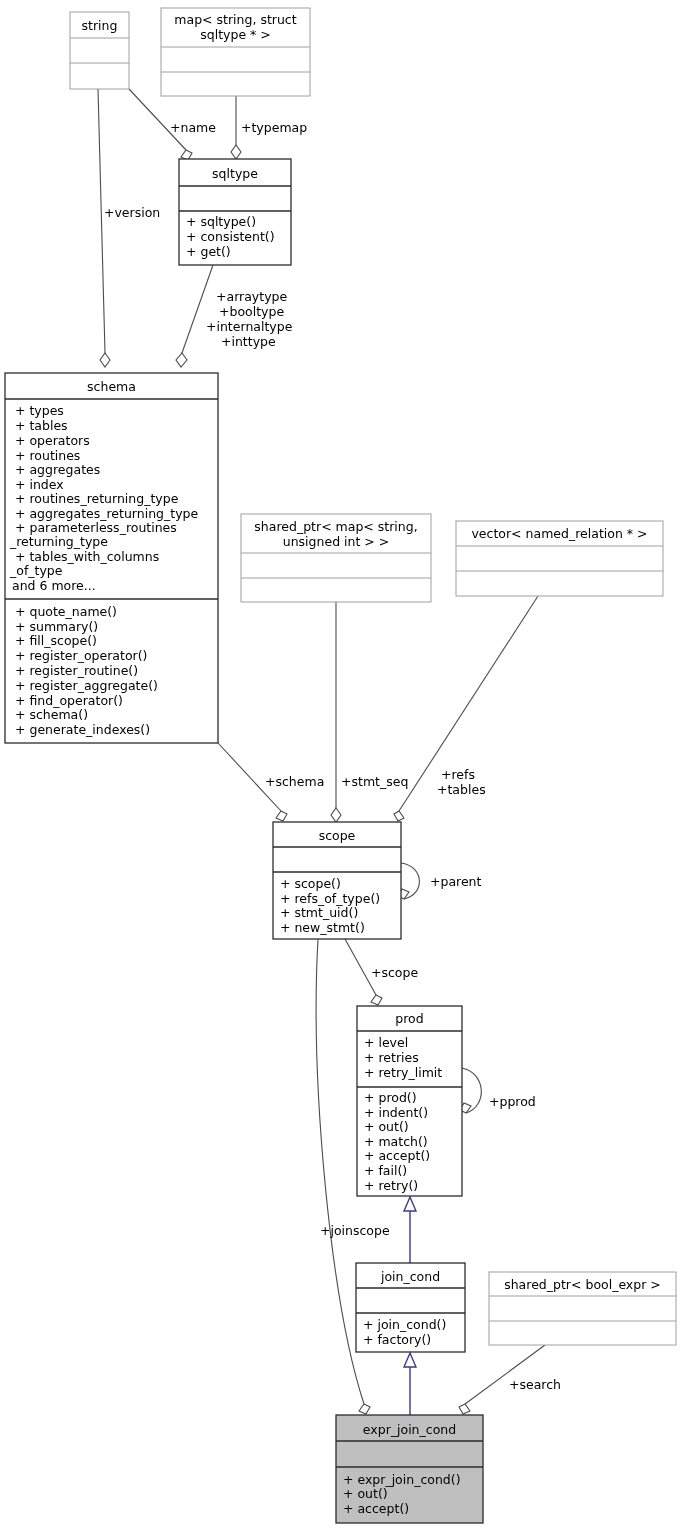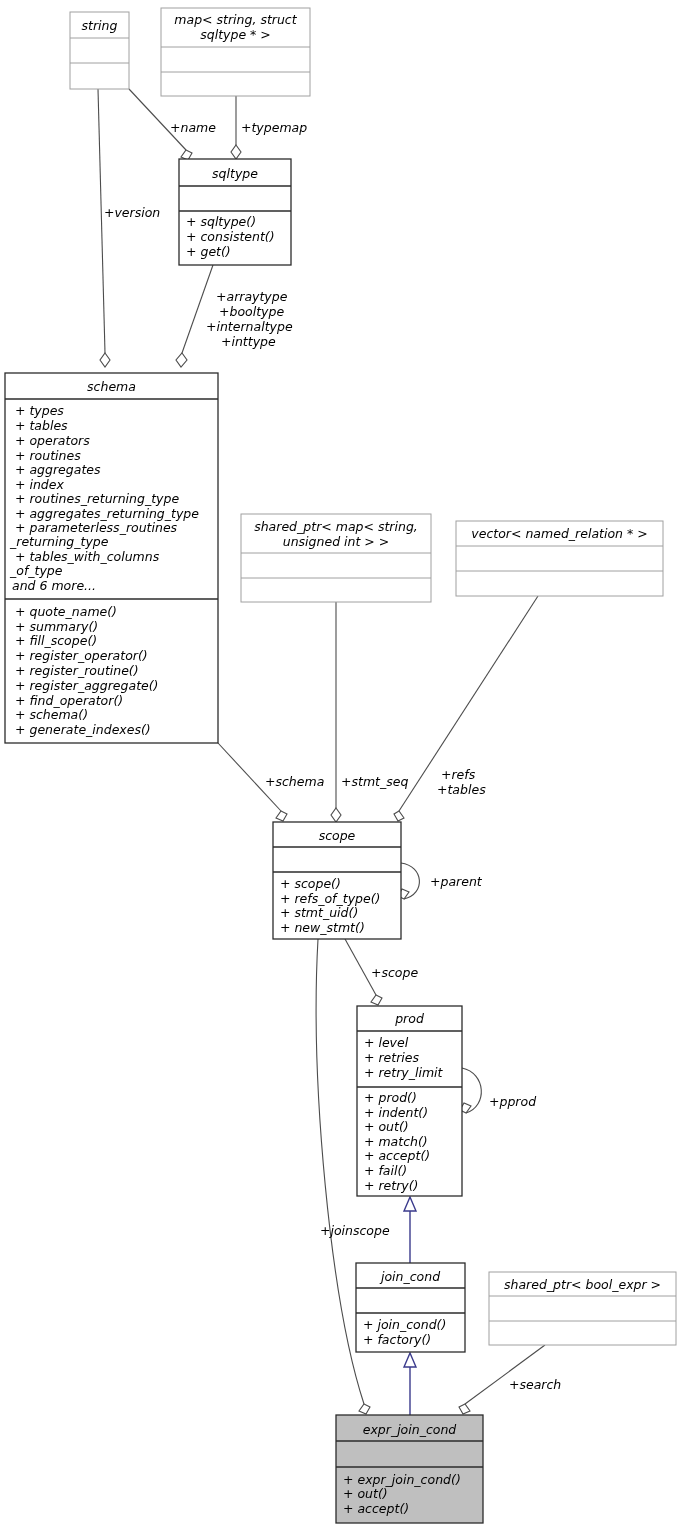--- a/index.html
+++ b/index.html
@@ -10,21 +10,20 @@
   body {
     width: 680px;
     height: 1529px;
     font-family: "DejaVu Sans", sans-serif;
     overflow: hidden;
   }
   #diagram {
     position: relative;
     width: 680px;
     height: 1529px;
-    font-style: italic;
   }
   svg.uml {
     position: absolute;
     top: 0;
     left: 0;
     width: 680px;
     height: 1529px;
     shape-rendering: geometricPrecision;
   }
   text {

